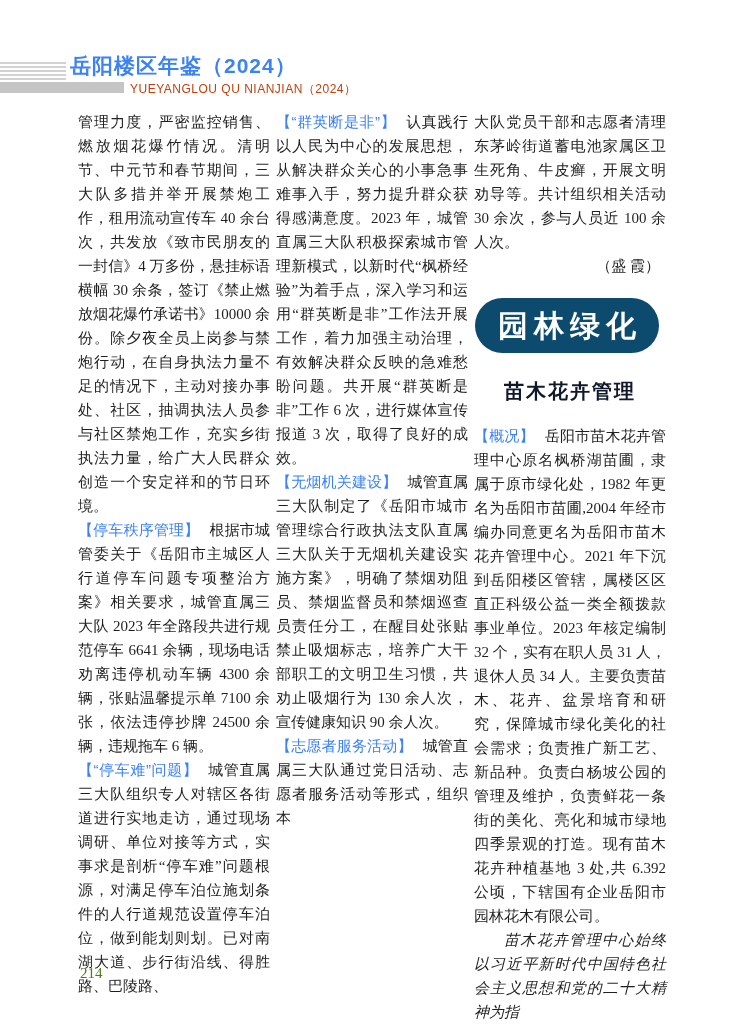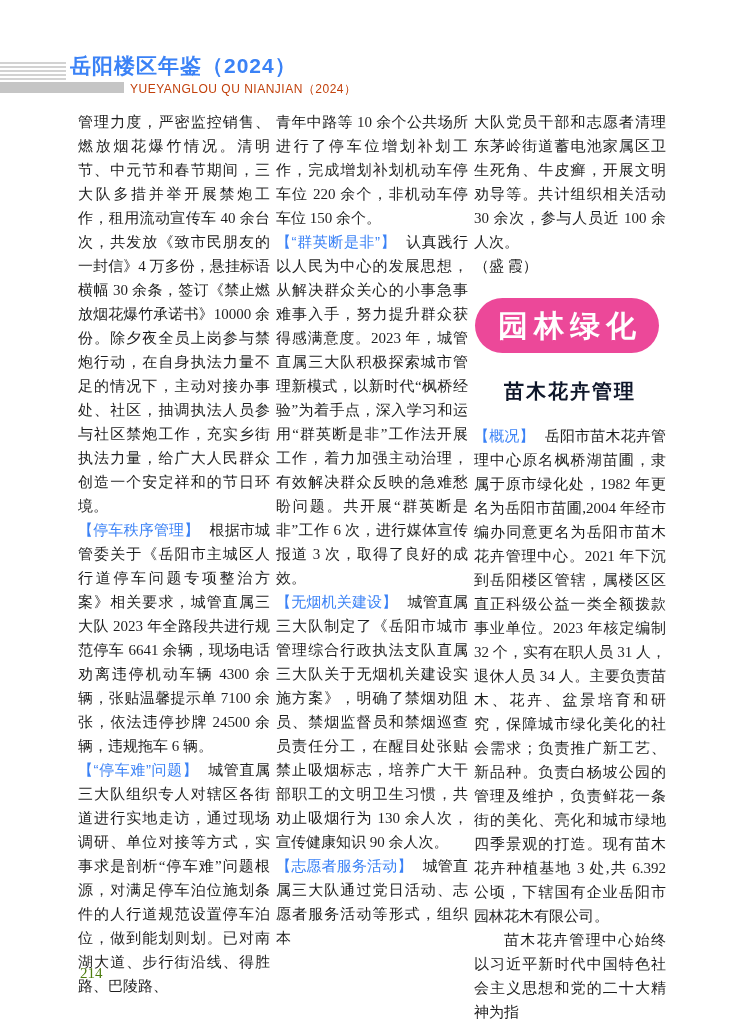--- a/index.html
+++ b/index.html
@@ -44,28 +44,28 @@
     text-align: justify;
     text-justify: inter-ideograph;
   }
   .col p { margin: 0; }
   .entry { margin-top: 24px; }
   .entry-title {
     font-weight: normal; color: #3b82f6;
     font-family: "Liberation Sans", "DejaVu Sans", sans-serif;
     margin-right: 10px;
   }
-  .signature { padding-right: 6px; }
-  .indent-para { text-indent: 2em; }
+  .signature { text-align: right; padding-right: 6px; }
+  .indent-para { text-indent: 2em; font-style: italic; }
 
   
   .section-badge {
     margin: 20px 0 26px 1px;
     width: 184px; height: 55px; line-height: 55px;
-    background: #ec4899; border-radius: 28px;
+    background: #0c4a6e; border-radius: 28px;
     color: #ffffff; text-align: center;
     font-size: 30px; font-weight: bold;
     font-family: "Liberation Sans", "DejaVu Sans", sans-serif;
     letter-spacing: 6px; text-indent: 6px;
   }
   .section-heading {
     text-align: center;
     font-size: 20px; font-weight: bold; color: #0f172a;
     font-family: "Liberation Sans", "DejaVu Sans", sans-serif;
     letter-spacing: 2px;
@@ -97,21 +97,20 @@
 
 <div class="content">
 
   <div class="col">
     <p>管理力度，严密监控销售、燃放烟花爆竹情况。清明节、中元节和春节期间，三大队多措并举开展禁炮工作，租用流动宣传车 40 余台次，共发放《致市民朋友的一封信》4 万多份，悬挂标语横幅 30 余条，签订《禁止燃放烟花爆竹承诺书》10000 余份。除夕夜全员上岗参与禁炮行动，在自身执法力量不足的情况下，主动对接办事处、社区，抽调执法人员参与社区禁炮工作，充实乡街执法力量，给广大人民群众创造一个安定祥和的节日环境。</p>
     <p class="entry"><span class="entry-title">【停车秩序管理】</span><span>根据市城管委关于《岳阳市主城区人行道停车问题专项整治方案》相关要求，城管直属三大队 2023 年全路段共进行规范停车 6641 余辆，现场电话劝离违停机动车辆 4300 余辆，张贴温馨提示单 7100 余张，依法违停抄牌 24500 余辆，违规拖车 6 辆。</span></p>
     <p class="entry"><span class="entry-title">【“停车难”问题】</span><span>城管直属三大队组织专人对辖区各街道进行实地走访，通过现场调研、单位对接等方式，实事求是剖析“停车难”问题根源，对满足停车泊位施划条件的人行道规范设置停车泊位，做到能划则划。已对南湖大道、步行街沿线、得胜路、巴陵路、</span></p>
   </div>
 
   <div class="col">
-    <p>青年中路等 10 余个公共场所进行了停车位增划补划工作，完成增划补划机动车停车位 220 余个，非机动车停车位 150 余个。</p>
     <p class="entry"><span class="entry-title">【“群英断是非”】</span><span>认真践行以人民为中心的发展思想，从解决群众关心的小事急事难事入手，努力提升群众获得感满意度。2023 年，城管直属三大队积极探索城市管理新模式，以新时代“枫桥经验”为着手点，深入学习和运用“群英断是非”工作法开展工作，着力加强主动治理，有效解决群众反映的急难愁盼问题。共开展“群英断是非”工作 6 次，进行媒体宣传报道 3 次，取得了良好的成效。</span></p>
     <p class="entry"><span class="entry-title">【无烟机关建设】</span><span>城管直属三大队制定了《岳阳市城市管理综合行政执法支队直属三大队关于无烟机关建设实施方案》，明确了禁烟劝阻员、禁烟监督员和禁烟巡查员责任分工，在醒目处张贴禁止吸烟标志，培养广大干部职工的文明卫生习惯，共劝止吸烟行为 130 余人次，宣传健康知识 90 余人次。</span></p>
     <p class="entry"><span class="entry-title">【志愿者服务活动】</span><span>城管直属三大队通过党日活动、志愿者服务活动等形式，组织本</span></p>
   </div>
 
   <div class="col">
     <p>大队党员干部和志愿者清理东茅岭街道蓄电池家属区卫生死角、牛皮癣，开展文明劝导等。共计组织相关活动 30 余次，参与人员近 100 余人次。</p>
     <p class="signature">（盛 霞）</p>
     <div class="section-badge">园林绿化</div>
     <h2 class="section-heading">苗木花卉管理</h2>

